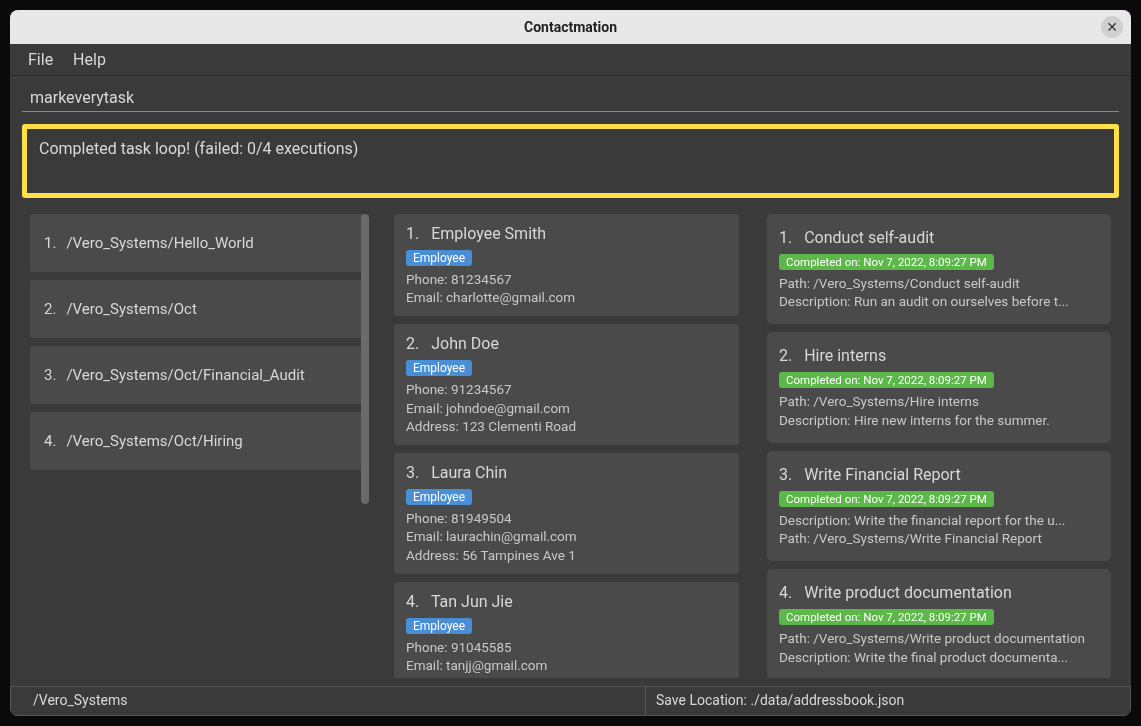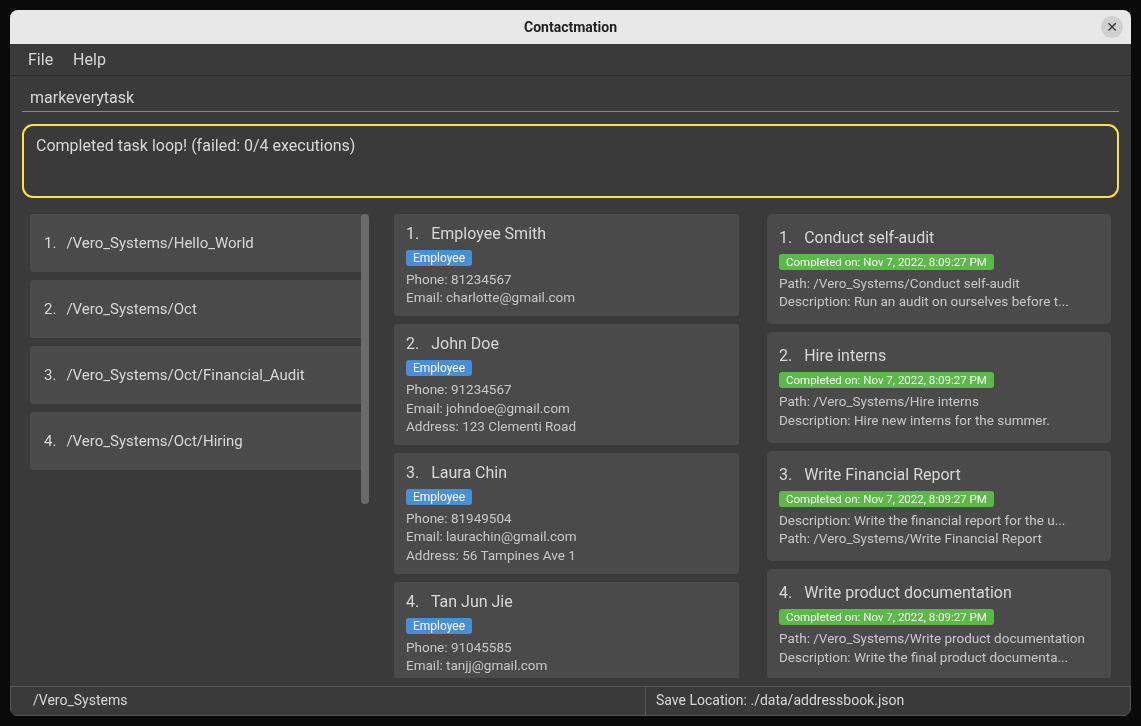--- a/index.html
+++ b/index.html
@@ -83,22 +83,22 @@
       border-bottom: 1px solid #888;
       color: #d8d8d8;
       font-size: 16px;
       padding: 4px 8px;
       outline: none;
       font-family: inherit;
     }
     .output-box {
       margin: 6px 12px 8px 12px;
       background: #3a3a3a;
-      border: 2px solid #fde047;
-      border-radius: 11px;
+      border: 5px solid #fde047;
+      border-radius: 3px;
       padding: 10px 12px;
       color: #d8d8d8;
       font-size: 16px;
       height: 74px;
     }
     .main-columns {
       flex: 1;
       display: flex;
       gap: 12px;
       padding: 0 12px 8px 12px;

